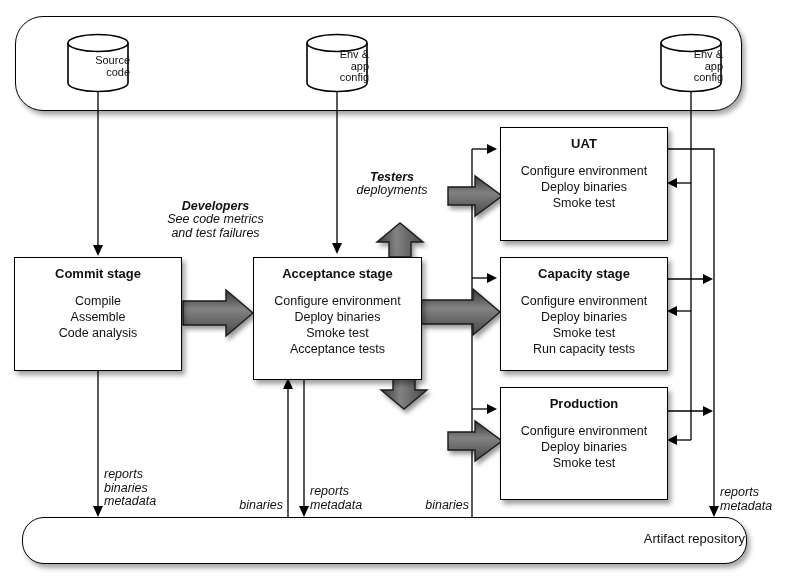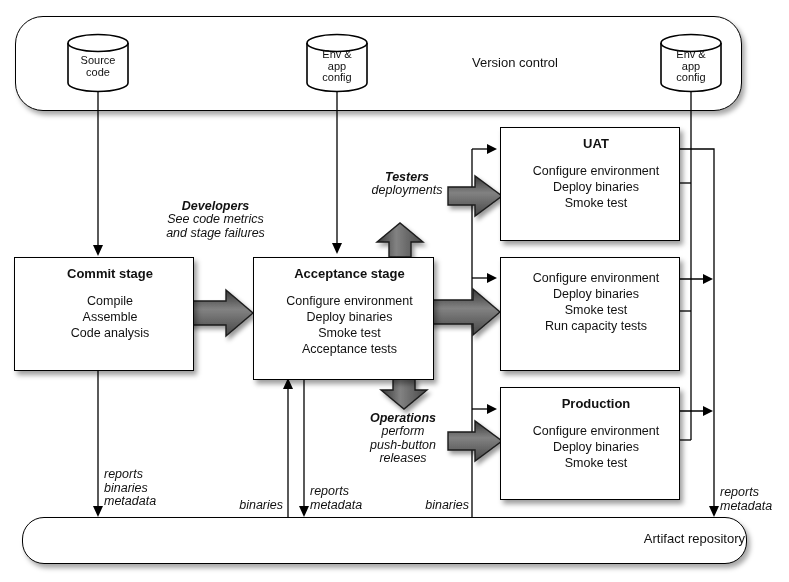--- a/index.html
+++ b/index.html
@@ -13,46 +13,45 @@
     box-shadow:3px 4px 5px rgba(0,0,0,.35);
   }
   
   #connectors{position:absolute;left:0;top:0;z-index:2;pointer-events:none;}
   .thin{fill:none;stroke:#000;stroke-width:1.3;}
   .ah{fill:#000;stroke:none;}
   .thick{stroke:#1b1b1b;stroke-width:1.4;}
   
   .stage-box{
     position:absolute;z-index:3;background:#fff;border:1.6px solid #000;
-    box-shadow:3px 4px 5px rgba(0,0,0,.38);text-align:center;padding-left:12px;
+    box-shadow:3px 4px 5px rgba(0,0,0,.38);text-align:center;
   }
   .stage-title{font-weight:bold;font-size:13px;margin-top:8px;}
   .stage-steps{margin-top:12px;font-size:12.5px;line-height:16px;}
   
   .cylinder{position:absolute;z-index:4;}
   .cyl-svg{position:absolute;left:0;top:0;width:100%;height:100%;}
   .cyl-label{
-    position:absolute;left:0;right:0;text-align:center;
+    position:absolute;left:0;right:0;text-align:right;
     font-size:11px;line-height:11.5px;z-index:5;
   }
   
   .annotation{position:absolute;z-index:4;text-align:center;font-size:12.5px;line-height:13.5px;font-style:italic;}
   .annotation .role{font-weight:bold;line-height:14px;}
   
   .flow-label{position:absolute;z-index:4;font-size:12.5px;font-style:italic;line-height:13.5px;}
   .vc-label,.repo-label{position:absolute;z-index:4;font-size:13px;}
   .repo-label{width:723px;text-align:right;top:531px;left:22px;}
 </style>
 </head>
 <body>
 
 <div id="canvas">
 
   <div class="repo-rect" style="left:15px;top:16px;width:725px;height:93px;border-radius:28px;"></div>
-  <div class="vc-label" style="left:430px;top:55px;width:170px;text-align:center;">Version control</div>
 
   <div class="repo-rect" style="left:22px;top:517px;width:723px;height:45px;border-radius:22px;"></div>
   <div class="repo-label">Artifact repository</div>
 
   <svg id="connectors" width="789" height="582" viewBox="0 0 789 582">
     <defs>
       <linearGradient id="gradH" x1="0" y1="0" x2="0" y2="1">
         <stop offset="0" stop-color="#383838"></stop>
           <stop offset="0.42" stop-color="#828282"></stop>
           <stop offset="1" stop-color="#474747"></stop>
@@ -179,54 +178,49 @@
   <div class="stage-box" style="left:500px;top:127px;width:166px;height:112px;">
     <div class="stage-title">UAT</div>
     <div class="stage-steps">
       <div>Configure environment</div>
       <div>Deploy binaries</div>
       <div>Smoke test</div>
     </div>
   </div>
 
   <div class="stage-box" style="left:500px;top:257px;width:166px;height:112px;">
+    <div class="stage-title">Capacity stage</div>
     <div class="stage-steps">
       <div>Configure environment</div>
       <div>Deploy binaries</div>
       <div>Smoke test</div>
       <div>Run capacity tests</div>
     </div>
   </div>
 
   <div class="stage-box" style="left:500px;top:387px;width:166px;height:111px;text-align:center;">
     <div class="stage-title">Production</div>
     <div class="stage-steps">
       <div>Configure environment</div>
       <div>Deploy binaries</div>
       <div>Smoke test</div>
     </div>
   </div>
 
   <div class="annotation" style="left:128px;top:199px;width:175px;">
     <div class="role">Developers</div>
     <div>See code metrics</div>
-    <div>and stage failures</div>
-  </div>
-
-  <div class="annotation" style="left:337px;top:170px;width:140px;">
+    <div>and test failures</div>
+  </div>
+
+  <div class="annotation" style="left:322px;top:170px;width:140px;">
     <div class="role">Testers</div>
     <div>deployments</div>
   </div>
 
-  <div class="annotation" style="left:333px;top:411px;width:140px;">
-    <div class="role">Operations</div>
-    <div>perform</div>
-    <div>push-button</div>
-    <div>releases</div>
-  </div>
 
   <div class="flow-label" style="left:104px;top:468px;">
     <div>reports</div>
     <div>binaries</div>
     <div>metadata</div>
   </div>
 
   <div class="flow-label" style="left:203px;top:499px;width:80px;text-align:right;">
     <div>binaries</div>
   </div>

